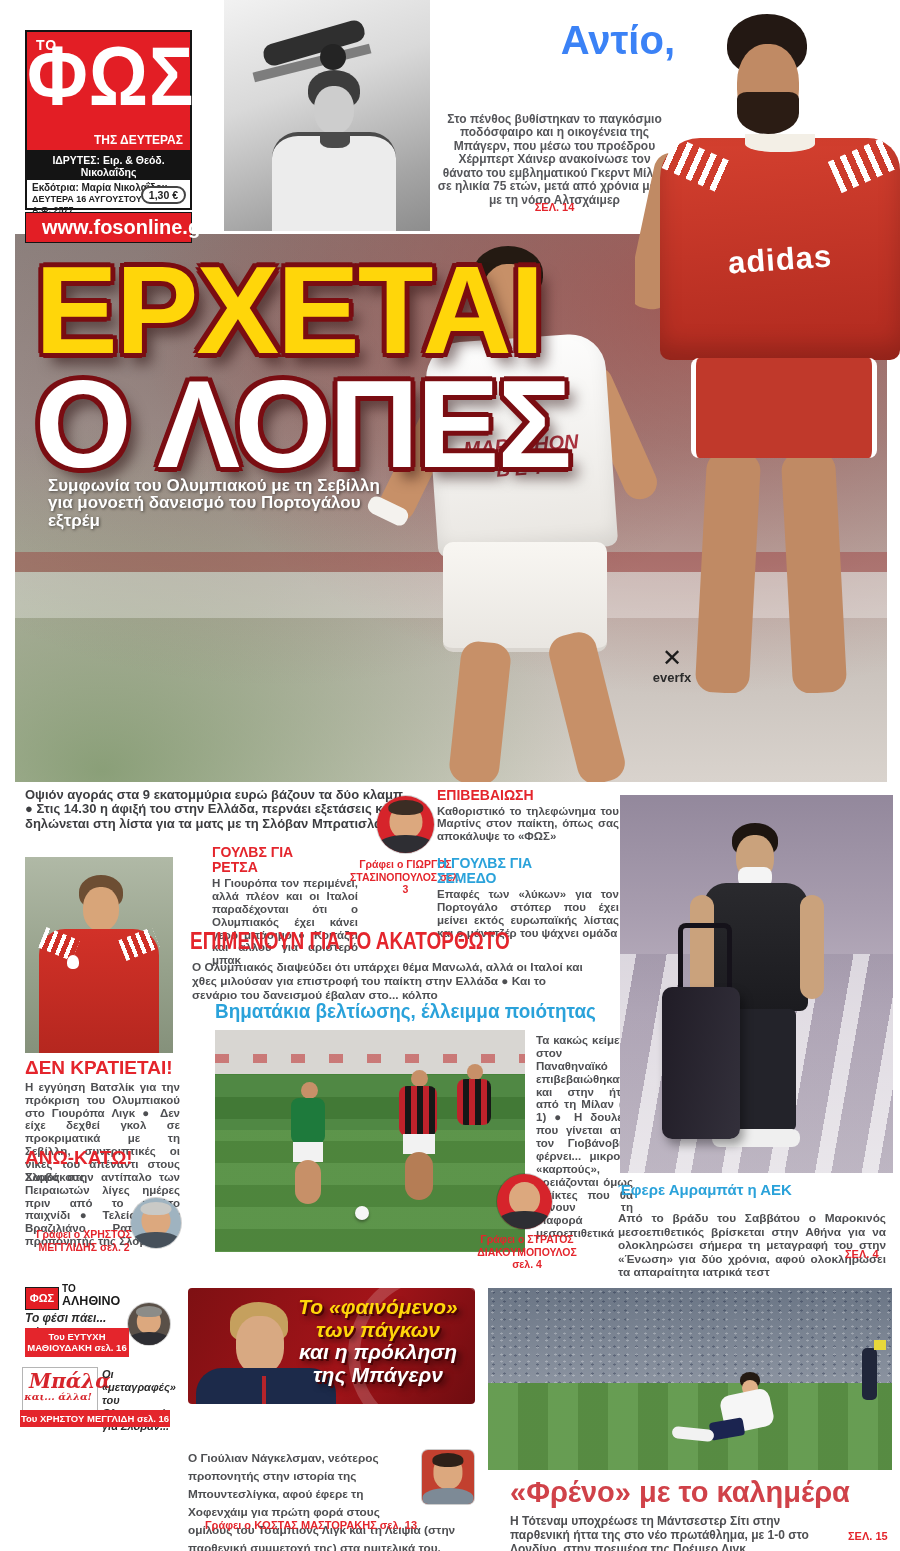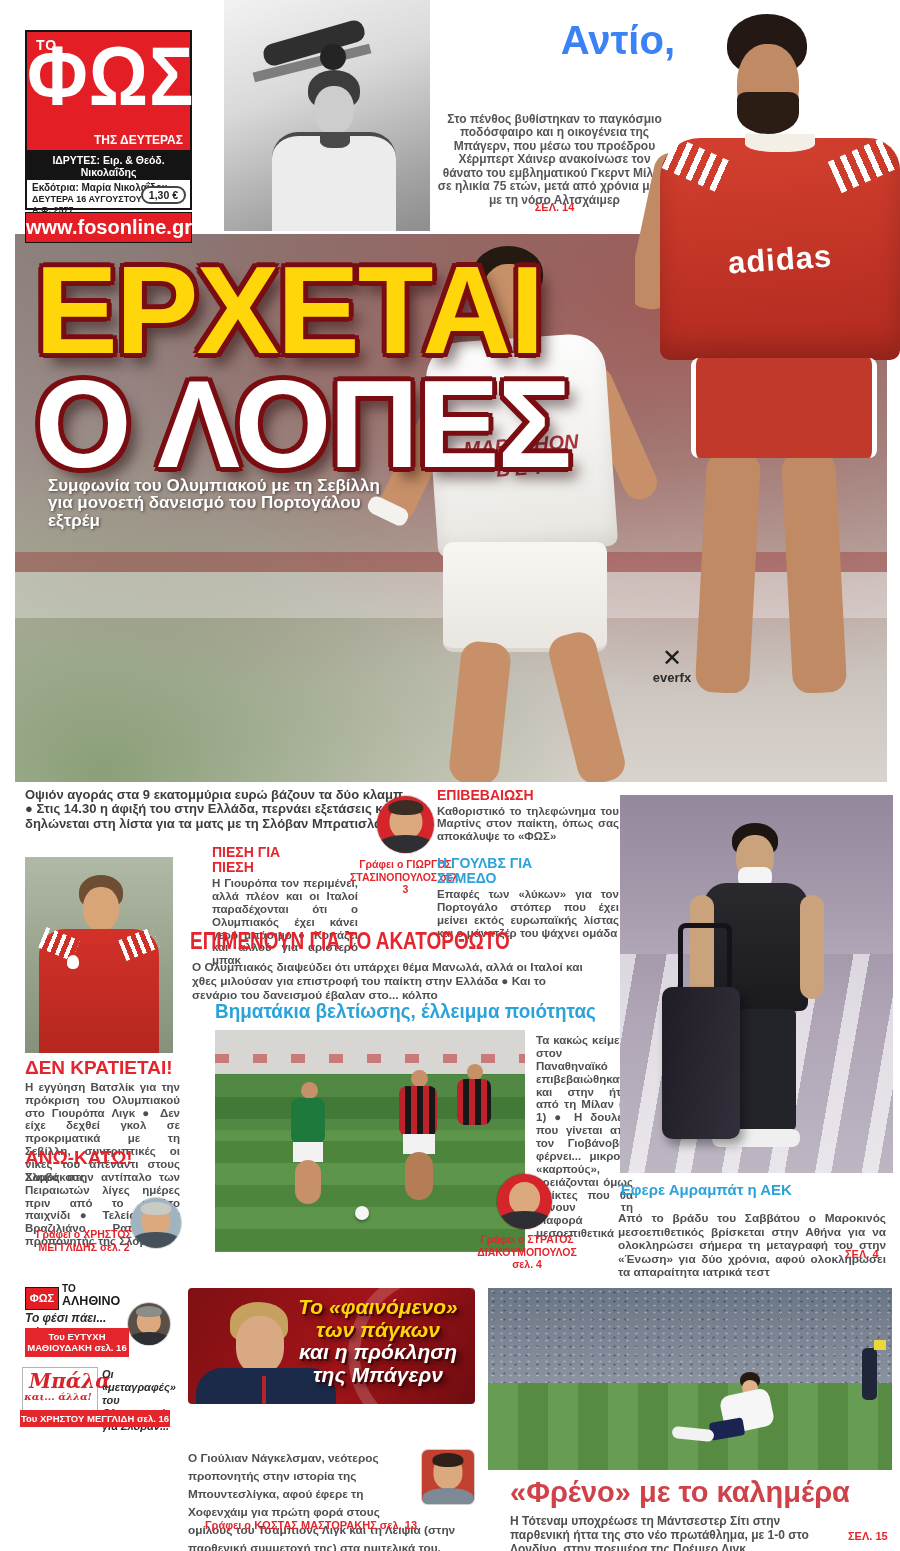--- a/index.html
+++ b/index.html
@@ -13,21 +13,21 @@
   .logo-fos{position:absolute;left:0;right:0;top:8px;text-align:center;color:#fff;font-weight:800;
             font-size:74px;line-height:1;transform:scaleY(1.12);letter-spacing:1px;}
   .logo-ed{position:absolute;right:7px;bottom:3px;color:#fff;font-weight:800;font-size:12px;}
   .logo-founders{background:#141414;color:#fff;font-weight:700;font-size:10.5px;text-align:center;padding:2px 0;}
   .logo-info{position:relative;border:2px solid #141414;border-top:none;background:#fff;padding:2px 5px;height:24px;}
   .logo-pub{font-size:10px;font-weight:700;color:#222;line-height:1.2;}
   .logo-date{font-size:9px;font-weight:700;color:#222;line-height:1.2;}
   .logo-price{position:absolute;right:4px;top:6px;border:2px solid #444;border-radius:10px;
               font-size:10.5px;font-weight:800;padding:1px 6px;background:#fff;}
   .logo-site{margin-top:2px;background:#e31e25;border:1px solid #141414;color:#fff;font-weight:800;
-             font-size:20px;text-align:center;padding:3px 0;}
+             font-size:20px;text-align:center;padding:3px 16px;}
   
   .obit-h{font-weight:800;font-size:40px;line-height:1.02;color:#3b82f6;text-align:right;}
   .obit-b{font-weight:700;font-size:12px;line-height:1.12;color:#55565a;text-align:center;}
   .pageref{font-weight:800;font-size:11px;color:#e4252c;}
   .hero-h{font-weight:800;font-size:124px;line-height:1;letter-spacing:-2px;white-space:nowrap;
           text-shadow:-4px -4px 0 #7a0d12,4px -4px 0 #7a0d12,-4px 4px 0 #7a0d12,4px 4px 0 #7a0d12,
                       -5px 0 0 #7a0d12,5px 0 0 #7a0d12,0 5px 0 #7a0d12,0 -5px 0 #7a0d12,
                       9px 11px 14px rgba(30,0,0,.55);}
   .hero-sub{font-weight:800;font-size:17px;line-height:1.02;color:#fff;text-shadow:1px 1px 3px rgba(0,0,0,.55);}
   .lead{font-weight:800;font-size:13px;line-height:1.1;color:#3c3d40;}
@@ -140,21 +140,21 @@
   <div class="abs lead" style="left:25px;top:788px;width:385px;">Οψιόν αγοράς στα 9 εκατομμύρια ευρώ βάζουν τα δύο κλαμπ ● Στις 14.30 η άφιξή του στην Ελλάδα, περνάει εξετάσεις και δηλώνεται στη λίστα για τα ματς με τη Σλόβαν Μπρατισλάβας</div>
 
   <div class="avatar" style="left:377px;top:796px;width:57px;height:57px;background:#d6242b;">
     <i class="av-face"></i>
     <i class="av-hair"></i>
     <i class="av-shirt"></i>
   </div>
   <div class="abs byline" style="left:348px;top:858px;width:115px;">Γράφει ο ΓΙΩΡΓΟΣ ΣΤΑΣΙΝΟΠΟΥΛΟΣ σελ. 3</div>
 
   <div class="abs" style="left:212px;top:845px;width:146px;">
-    <div class="hd-red" style="width:84px;">ΠΙΕΣΗ ΓΙΑ ΠΙΕΣΗ</div>
+    <div class="hd-red" style="width:84px;">ΓΟΥΛΒΣ ΓΙΑ ΡΕΤΣΑ</div>
     <div class="body-s" style="margin-top:3px;">Η Γιουρόπα τον περιμένει, αλλά πλέον και οι Ιταλοί παραδέχονται ότι ο Ολυμπιακός έχει κάνει γερό μπάσιμο ● Κοιτάζει και αλλού για αριστερό μπακ</div>
   </div>
 
   <div class="abs" style="left:437px;top:788px;width:182px;">
     <div class="hd-red">ΕΠΙΒΕΒΑΙΩΣΗ</div>
     <div class="body-s" style="margin-top:2px;">Καθοριστικό το τηλεφώνημα του Μαρτίνς στον παίκτη, όπως σας αποκάλυψε το «ΦΩΣ»</div>
   </div>
   <div class="abs" style="left:437px;top:856px;width:182px;">
     <div class="hd-blue" style="width:104px;">Η ΓΟΥΛΒΣ ΓΙΑ ΣΕΜΕΔΟ</div>
     <div class="body-s" style="margin-top:3px;">Επαφές των «λύκων» για τον Πορτογάλο στόπερ που έχει μείνει εκτός ευρωπαϊκής λίστας και ο μάνατζέρ του ψάχνει ομάδα</div>

